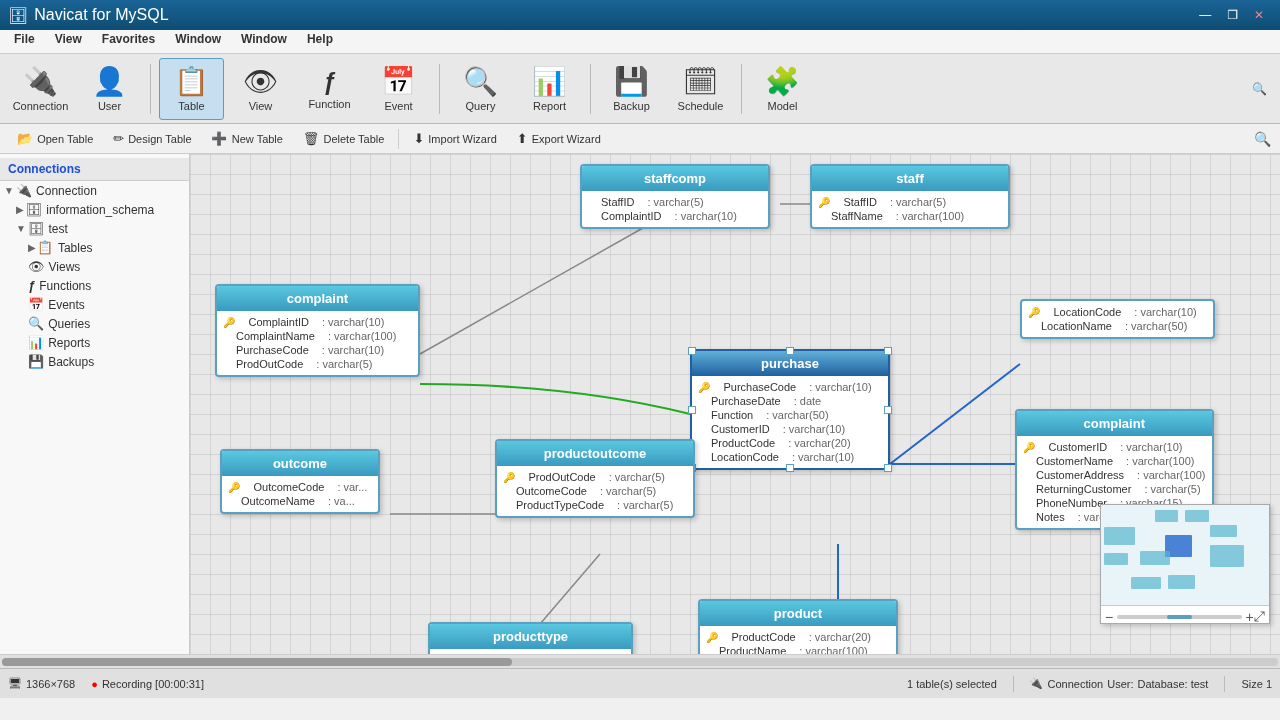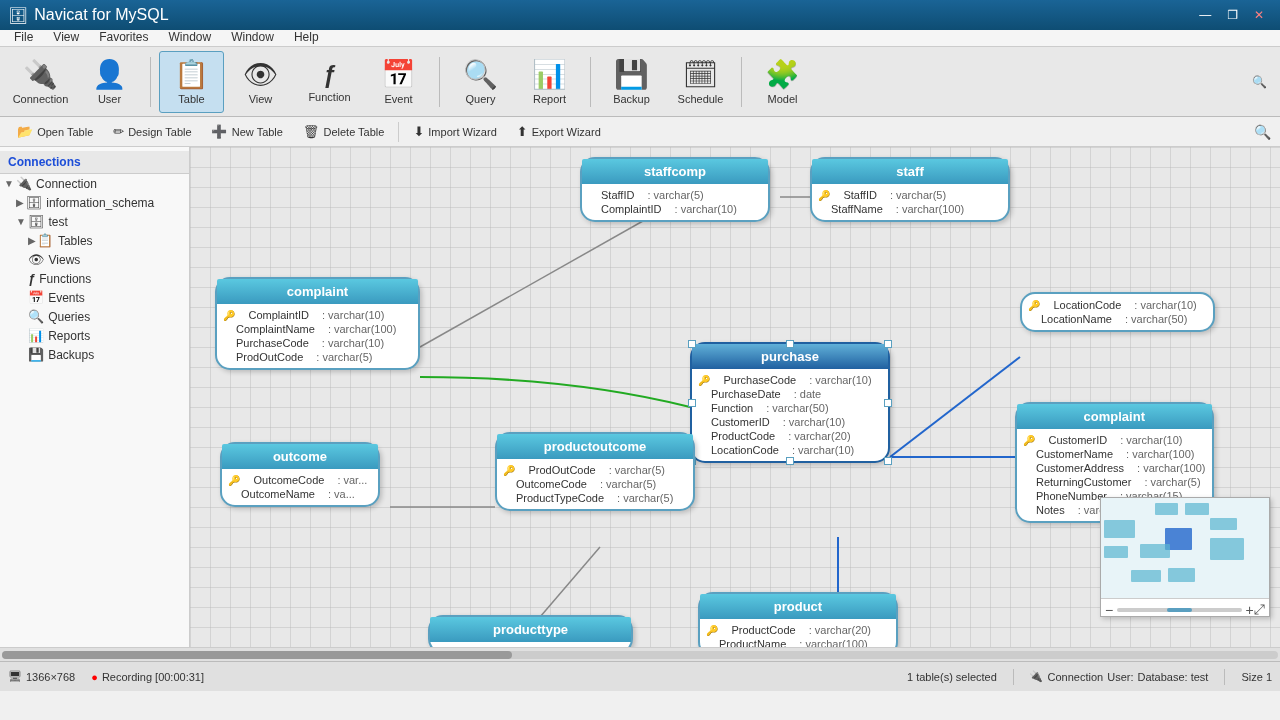--- a/index.html
+++ b/index.html
@@ -2,21 +2,21 @@
 <html><head>
   <meta charset="utf-8">
   <style>
     * { box-sizing: border-box; margin: 0; padding: 0; }
     body { font-family: 'Segoe UI', Arial, sans-serif; font-size: 12px; background: #f0f0f0; overflow: hidden; width: 1280px; height: 720px; }
 
     
     #titlebar { height: 30px; background: linear-gradient(to bottom, #1a6496, #0e4d73); display: flex; align-items: center; padding: 0 8px; color: white; font-size: 12px; user-select: none; }
 
     
-    #menubar { height: 17px; background: #f5f5f5; border-bottom: 1px solid #ccc; display: flex; align-items: flex-end; padding: 0 4px; }
+    #menubar { height: 24px; background: #f5f5f5; border-bottom: 1px solid #ccc; display: flex; align-items: flex-start; padding: 0 4px; font-weight: bold; }
     .menu-item { padding: 2px 10px; cursor: pointer; font-size: 12px; color: #333; border-radius: 2px; }
 
     
     #toolbar { height: 70px; background: #e8e8e8; border-bottom: 1px solid #bbb; display: flex; align-items: center; padding: 4px 8px; gap: 4px; }
     .tool-btn { width: 65px; height: 62px; display: flex; flex-direction: column; align-items: center; justify-content: center; cursor: pointer; border-radius: 3px; font-size: 11px; color: #333; gap: 2px; border: 1px solid transparent; }
     .tool-btn.active { background: #c5dff0; border-color: #5a9fc0; }
     .tool-icon { font-size: 28px; }
     .tool-sep { width: 1px; height: 50px; background: #bbb; margin: 0 4px; }
 
     
@@ -37,21 +37,21 @@
     .tree-arrow { margin-right: 2px; font-size: 10px; color: #666; }
     .tree-icon { margin-right: 4px; font-size: 13px; }
 
     
     #canvas { flex: 1; background: #e8e8e8; background-image: 
       linear-gradient(rgba(180,180,180,0.4) 1px, transparent 1px),
       linear-gradient(90deg, rgba(180,180,180,0.4) 1px, transparent 1px);
     background-size: 20px 20px; position: relative; overflow: hidden; }
 
     
-    .db-table { position: absolute; background: white; border: 2px solid #5aa0c0; border-radius: 15px; box-shadow: 2px 2px 5px rgba(0,0,0,0.2); min-width: 180px; }
+    .db-table { position: absolute; background: white; border: 2px solid #5aa0c0; border-radius: 4px; box-shadow: 2px 2px 5px rgba(0,0,0,0.2); min-width: 180px; }
     .db-table-header { background: linear-gradient(to bottom, #5ac8e0, #3a9abf); color: white; font-weight: bold; text-align: center; padding: 5px 8px; font-size: 13px; border-radius: 2px 2px 0 0; cursor: move; }
     .db-table-body { padding: 4px 6px; }
     .db-field { display: flex; align-items: center; gap: 13px; font-size: 11px; color: #333; padding: 1px 0; }
     .field-key { color: #e8a000; font-size: 10px; }
     .field-name { color: #333; }
     .field-type { color: #666; }
 
     
     .db-table.selected { border: 2px solid #2060a0; }
     .db-table.selected .db-table-header { background: linear-gradient(to bottom, #60b0d8, #2060a0); }

